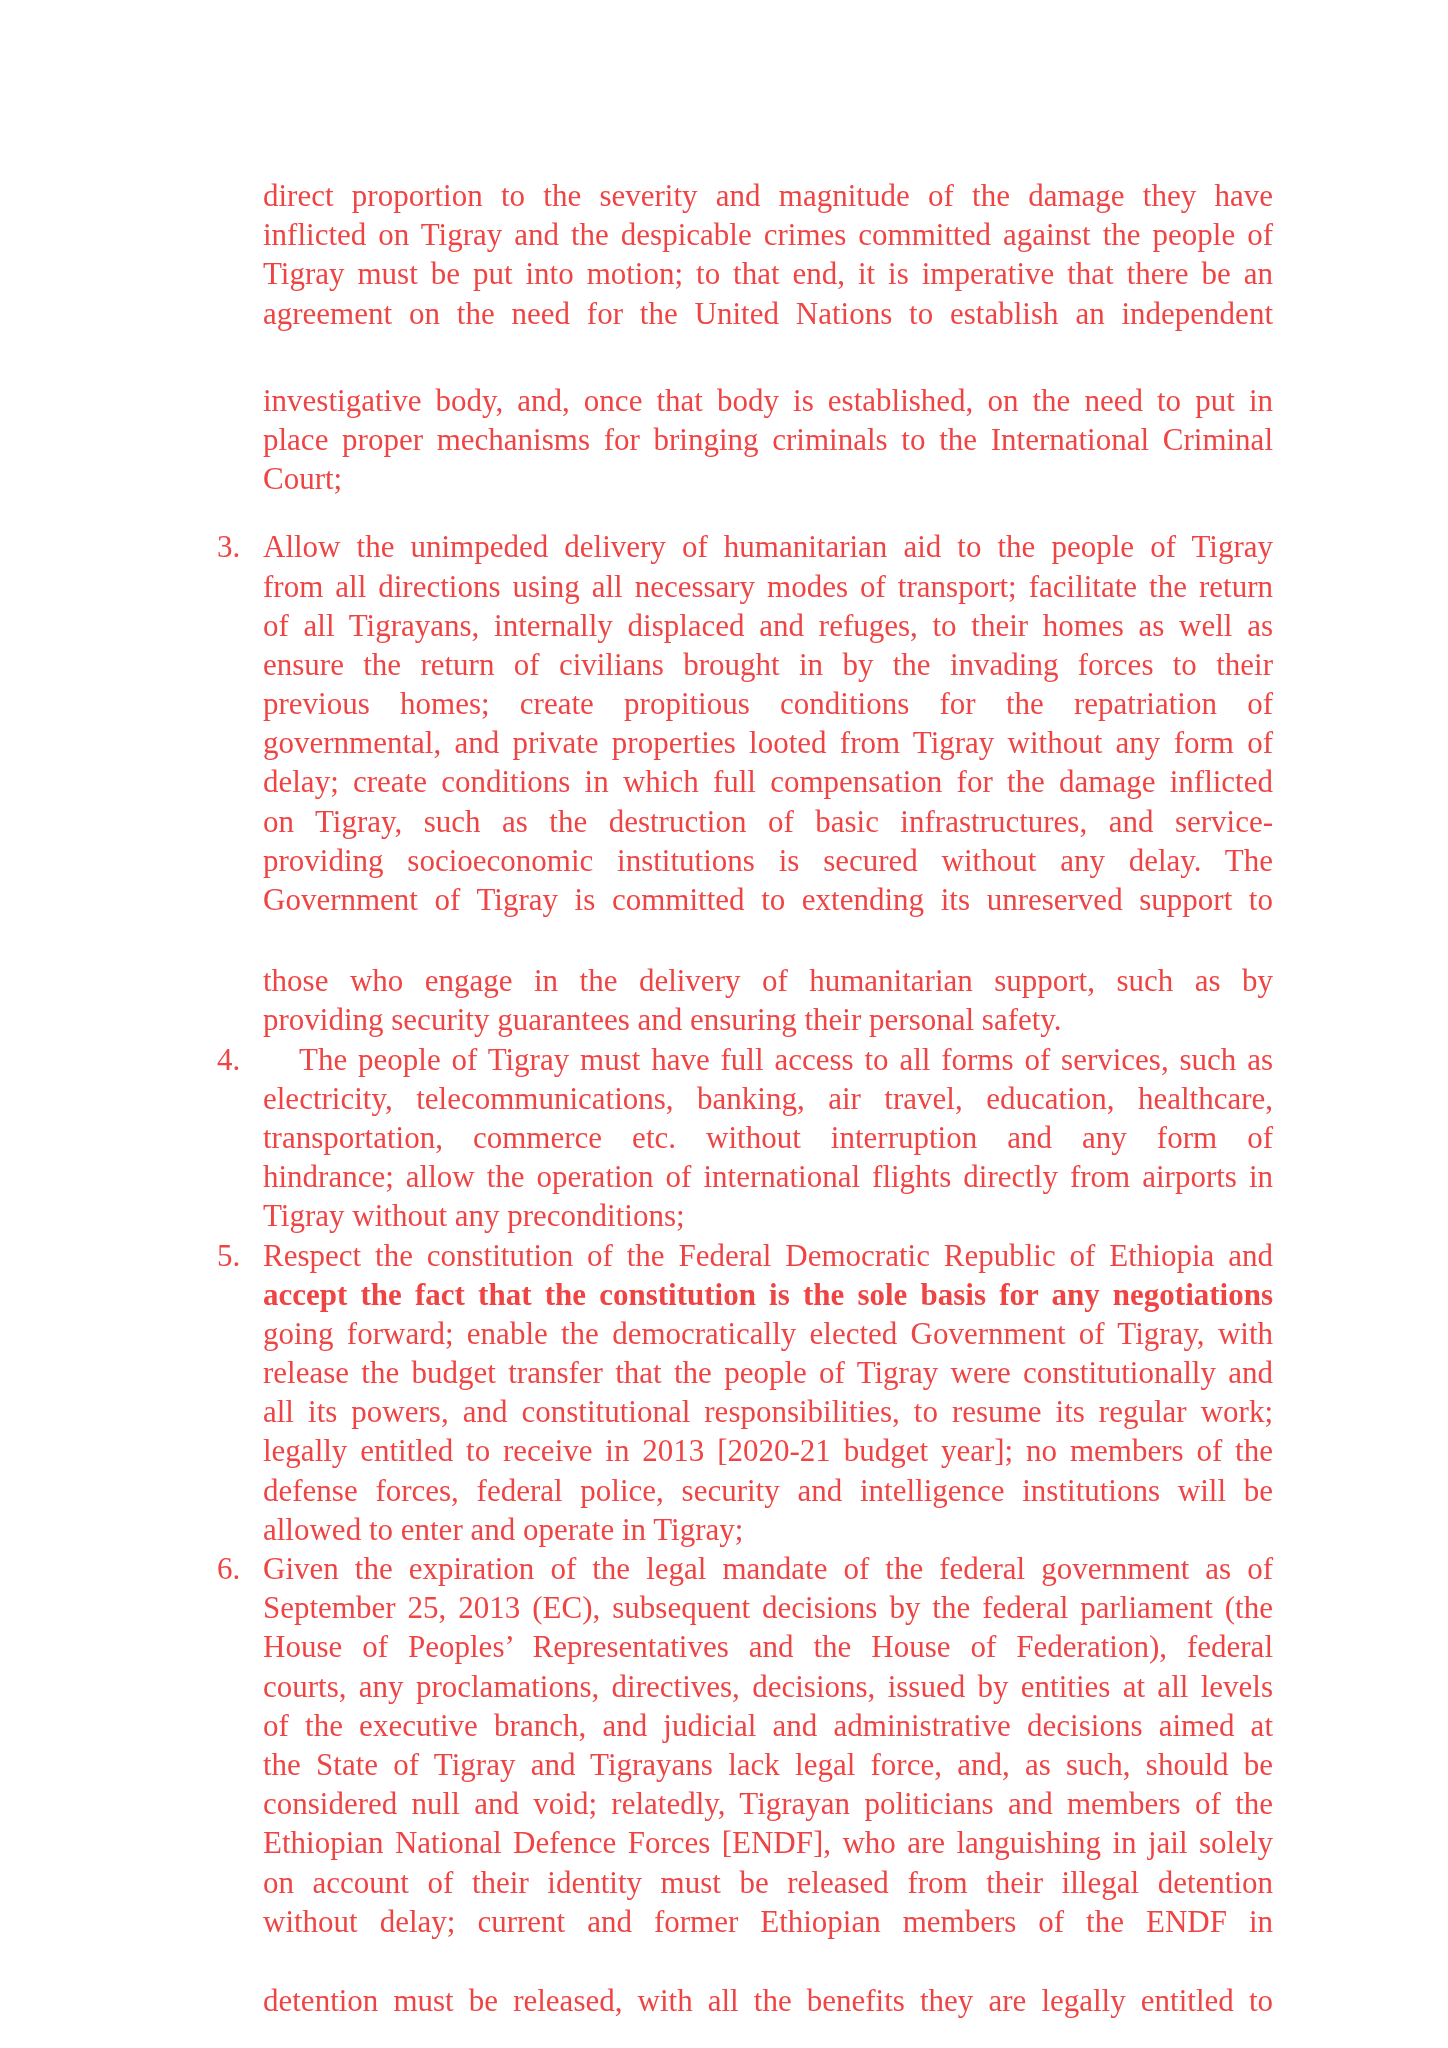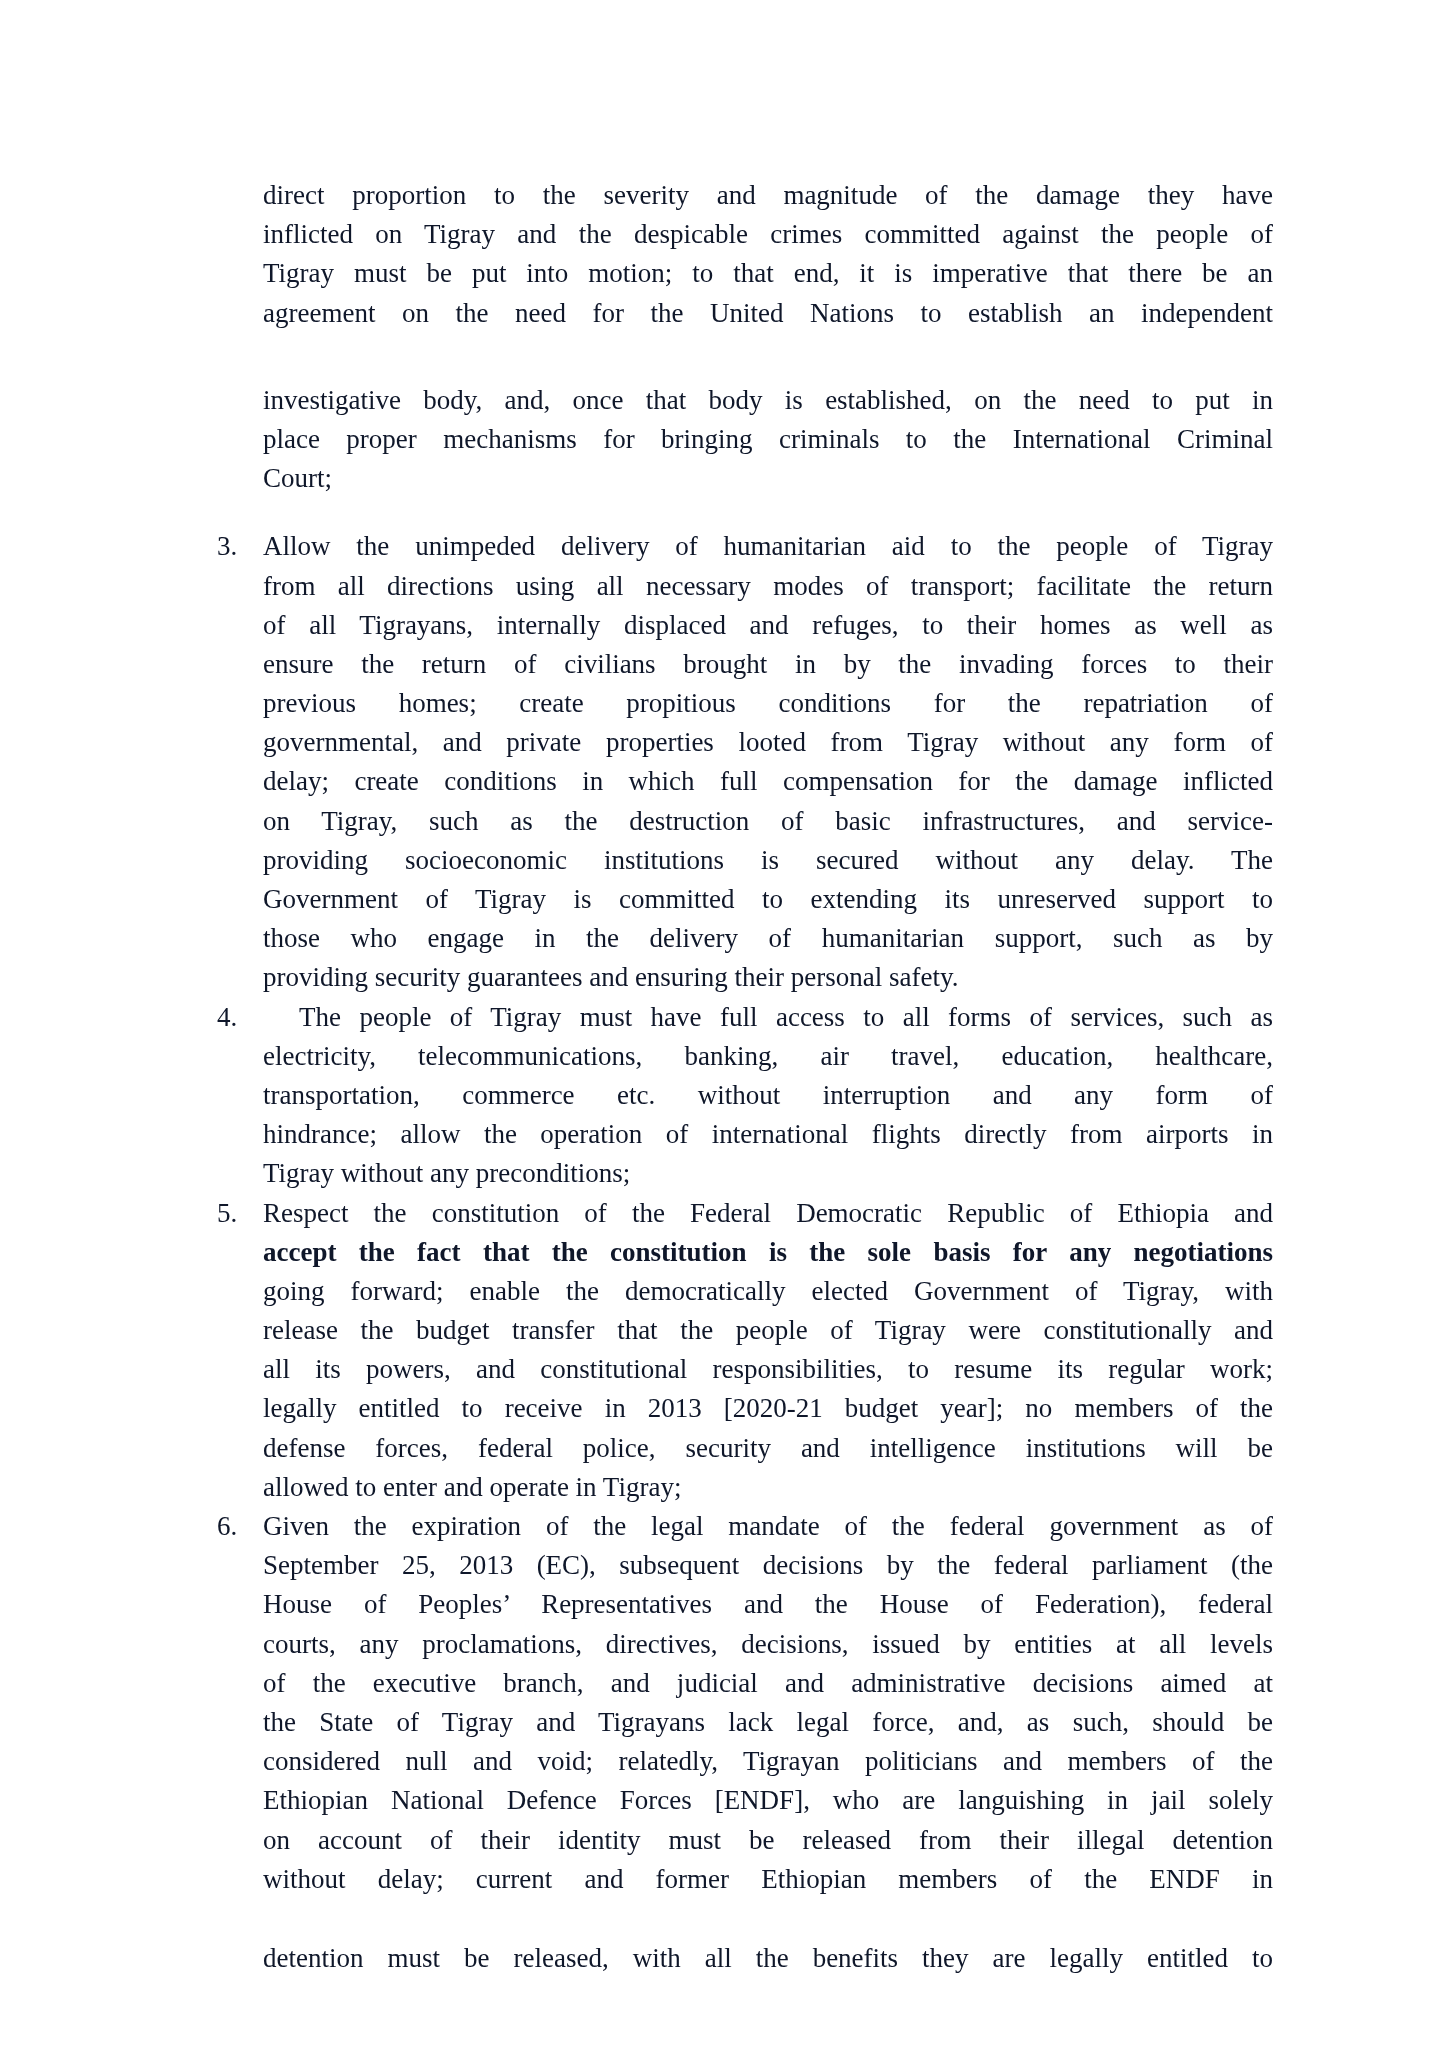--- a/index.html
+++ b/index.html
@@ -1,21 +1,21 @@
 <!DOCTYPE html>
 <html><head>
 <meta charset="utf-8">
 <style>
   html, body { margin: 0; padding: 0; background: #ffffff; }
   body { width: 1448px; height: 2048px; position: relative; overflow: hidden; }
   .page { position: absolute; left: 0; top: 0; width: 1448px; height: 2048px; background: #fff; }
   .content {
     position: absolute; left: 263px; top: 176px; width: 1010px;
     font-family: "Liberation Serif", "DejaVu Serif", serif;
-    font-size: 27px; color: #0f172a; line-height: 39.2px;
+    font-size: 31px; color: #ef4444; line-height: 39.2px;
   }
   .item { position: relative; }
   .num { position: absolute; left: -46px; top: 0; }
   .line { display: block; white-space: nowrap; text-align: justify; text-align-last: justify; height: 39.2px; overflow: visible; }
   .line.last { text-align-last: left; }
 </style>
 </head>
 <body>
 
 <div class="page">
@@ -36,21 +36,21 @@
       <span class="line" style="white-space: normal; margin-top: 29px;">Allow the unimpeded delivery of humanitarian aid to the people of Tigray</span>
       <span class="line" style="white-space: normal;">from all directions using all necessary modes of transport; facilitate the return</span>
       <span class="line" style="white-space: normal;">of all Tigrayans, internally displaced and refuges, to their homes as well as</span>
       <span class="line" style="white-space: normal;">ensure the return of civilians brought in by the invading forces to their</span>
       <span class="line" style="white-space: normal;">previous homes; create propitious conditions for the repatriation of</span>
       <span class="line" style="white-space: normal;">governmental, and private properties looted from Tigray without any form of</span>
       <span class="line" style="white-space: normal;">delay; create conditions in which full compensation for the damage inflicted</span>
       <span class="line" style="white-space: normal;">on Tigray, such as the destruction of basic infrastructures, and service-</span>
       <span class="line" style="white-space: normal;">providing socioeconomic institutions is secured without any delay. The</span>
       <span class="line" style="white-space: normal;">Government of Tigray is committed to extending its unreserved support to</span>
-      <span class="line" style="white-space: normal;">those who engage in the delivery of humanitarian support, such as by</span>
+      <span class="line" style="white-space: normal; margin-top: 42px;">those who engage in the delivery of humanitarian support, such as by</span>
       <span class="line last" style="white-space: normal;">providing security guarantees and ensuring their personal safety.</span>
     </div>
 
     <div class="item">
       <span class="num">4.</span>
       <span class="line" style="white-space: normal; margin-left: 36px;">The people of Tigray must have full access to all forms of services, such as</span>
       <span class="line" style="white-space: normal;">electricity, telecommunications, banking, air travel, education, healthcare,</span>
       <span class="line" style="white-space: normal;">transportation, commerce etc. without interruption and any form of</span>
       <span class="line" style="white-space: normal;">hindrance; allow the operation of international flights directly from airports in</span>
       <span class="line last" style="white-space: normal;">Tigray without any preconditions;</span>

